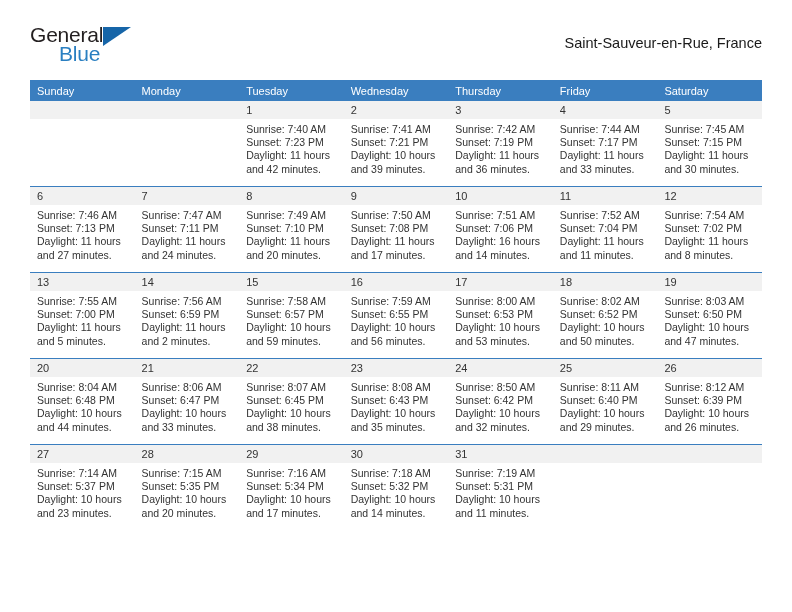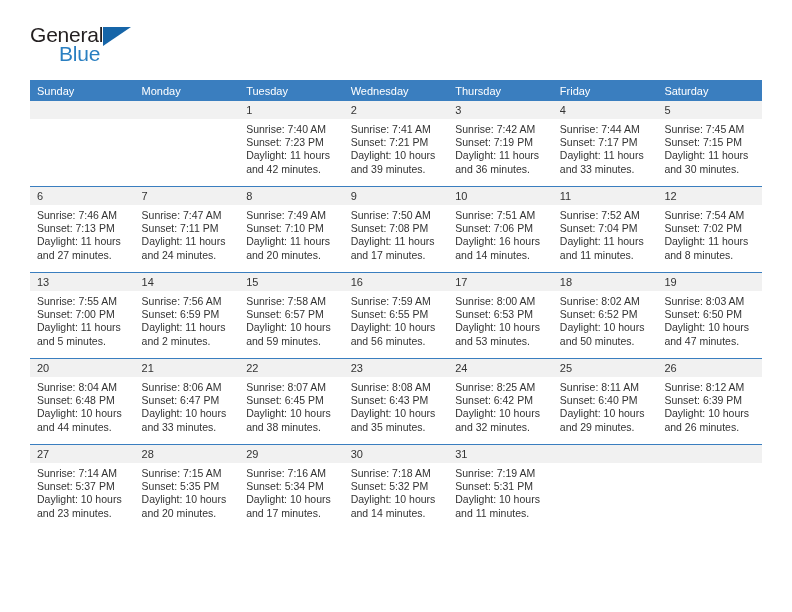--- a/index.html
+++ b/index.html
@@ -146,20 +146,21 @@
 
   <div class="masthead">
 
     <div class="logo">
       <span class="logo-general">General</span>
       <span class="logo-triangle"></span>
       <span class="logo-blue">Blue</span>
     </div>
 
     <div class="titles">
+      <div class="cal-subtitle">Saint-Sauveur-en-Rue, France</div>
     </div>
 
   </div>
 
   <table class="calendar">
     <thead>
       <tr>
         <th>Sunday</th>
         <th>Monday</th>
         <th>Tuesday</th>
@@ -414,21 +415,21 @@
                 <div>Sunrise: 8:08 AM</div>
                 <div>Sunset: 6:43 PM</div>
                 <div class="daylight">Daylight: 10 hours and 35 minutes.</div>
               </div>
             </div>
           </td>
           <td>
             <div class="cell-inner">
               <div class="daynum">24</div>
               <div class="info">
-                <div>Sunrise: 8:25 AM</div>
+                <div>Sunrise: 8:50 AM</div>
                 <div>Sunset: 6:42 PM</div>
                 <div class="daylight">Daylight: 10 hours and 32 minutes.</div>
               </div>
             </div>
           </td>
           <td>
             <div class="cell-inner">
               <div class="daynum">25</div>
               <div class="info">
                 <div>Sunrise: 8:11 AM</div>

